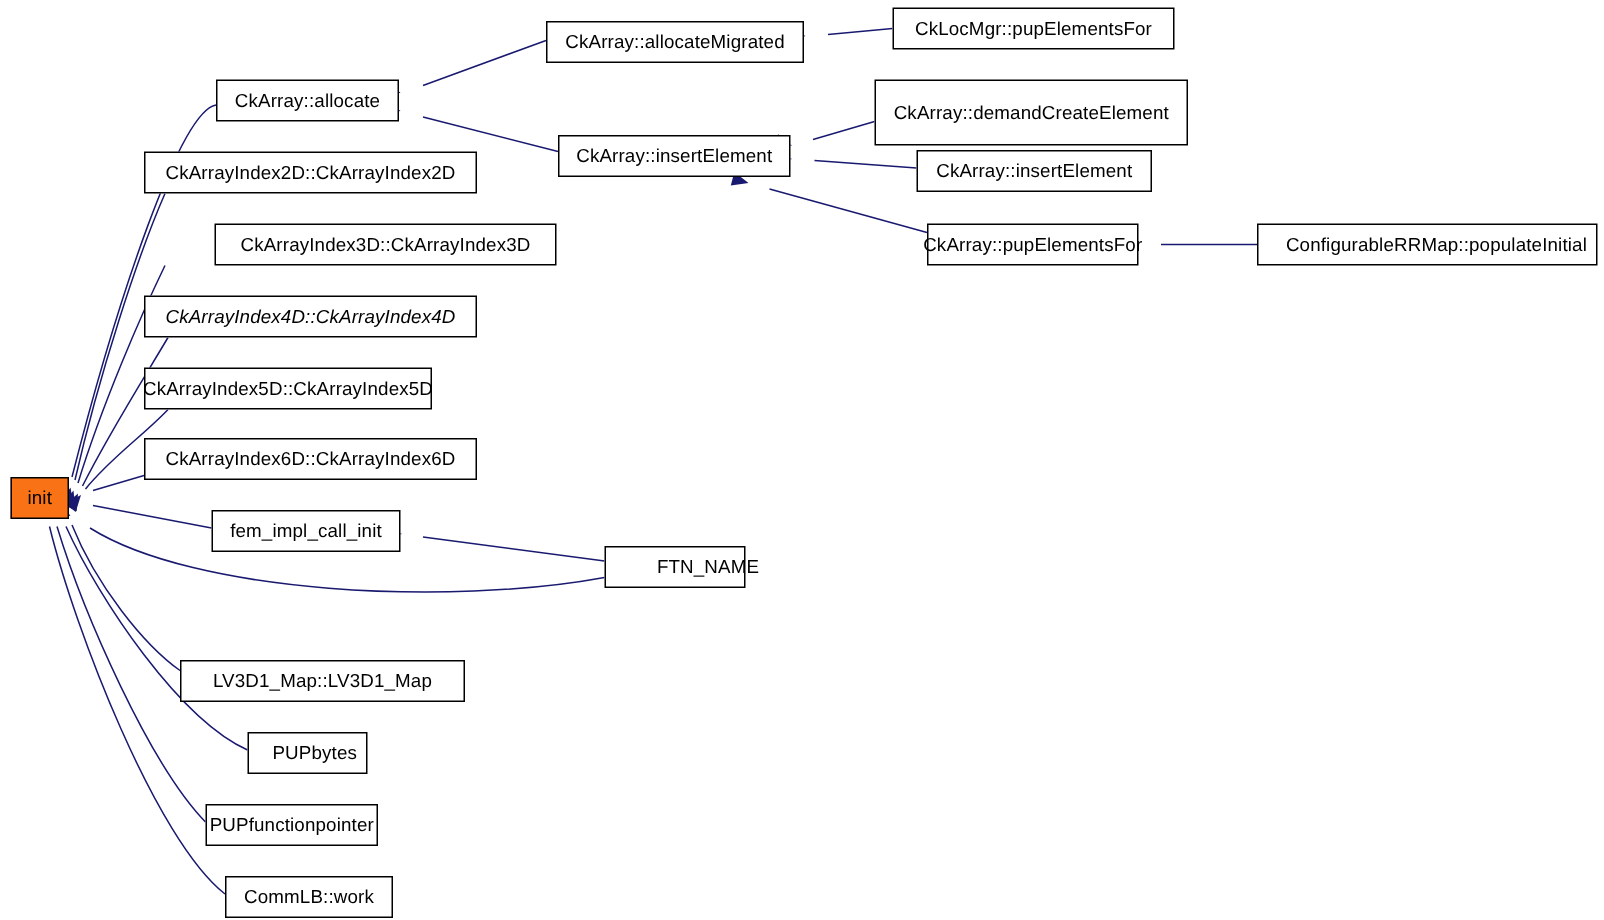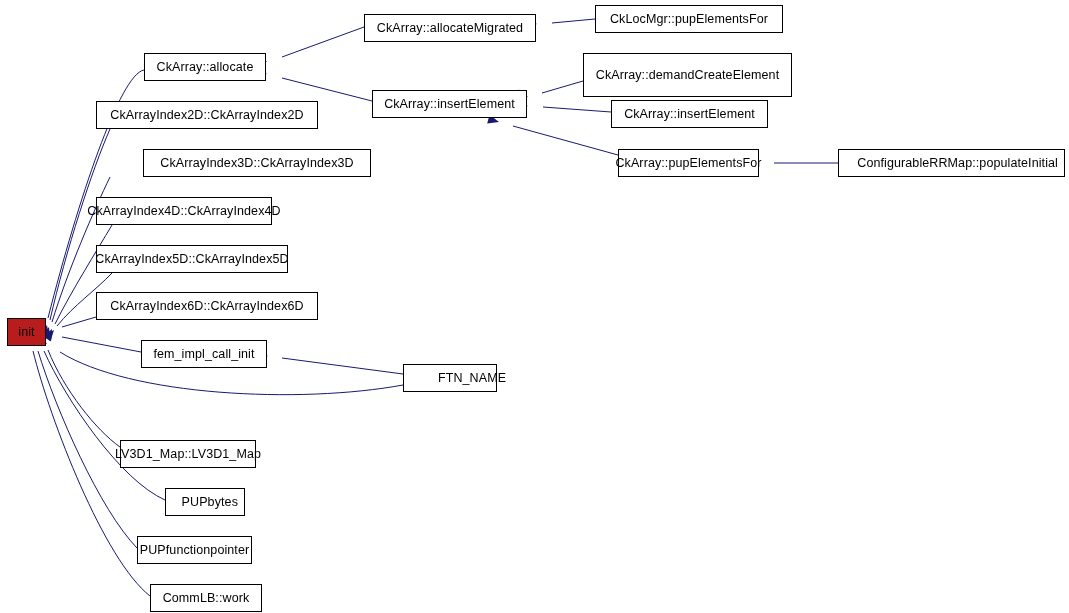--- a/index.html
+++ b/index.html
@@ -33,21 +33,21 @@
     font-size: 12.5px;
     line-height: 1;
     display: flex;
     align-items: center;
     justify-content: center;
     white-space: nowrap;
     letter-spacing: 0.1px;
     z-index: 2;
   }
   .node.current {
-    background: #b91c1c;
+    background: #f97316;
     border: 1px solid #000000;
   }
   .node-label {
     display: block;
     padding: 0 6px;
   }
 </style>
 </head>
 <body>
 
@@ -163,36 +163,36 @@
       </div>
       <div class="node" style="left: 838px; top: 149px; width: 227px; height: 28px; justify-content: flex-end;">
         <span class="node-label">ConfigurableRRMap::populateInitial</span>
       </div>
       <div class="node" style="left: 96px; top: 101px; width: 222px; height: 28px;">
         <span class="node-label">CkArrayIndex2D::CkArrayIndex2D</span>
       </div>
       <div class="node" style="left: 96px; top: 149px; width: 228px; height: 28px; margin-left: 47px;">
         <span class="node-label">CkArrayIndex3D::CkArrayIndex3D</span>
       </div>
-      <div class="node" style="left: 96px; top: 197px; width: 176px; height: 28px;">
+      <div class="node" style="left: 96px; top: 197px; width: 222px; height: 28px; font-style: italic;">
         <span class="node-label">CkArrayIndex4D::CkArrayIndex4D</span>
       </div>
       <div class="node" style="left: 96px; top: 245px; width: 192px; height: 28px;">
         <span class="node-label">CkArrayIndex5D::CkArrayIndex5D</span>
       </div>
       <div class="node" style="left: 96px; top: 292px; width: 222px; height: 28px; justify-content: center;">
         <span class="node-label">CkArrayIndex6D::CkArrayIndex6D</span>
       </div>
       <div class="node" style="left: 141px; top: 340px; width: 126px; height: 28px;">
         <span class="node-label">fem_impl_call_init</span>
       </div>
       <div class="node" style="left: 403px; top: 364px; width: 94px; height: 28px; padding-left: 44px;">
         <span class="node-label">FTN_NAME</span>
       </div>
-      <div class="node" style="left: 120px; top: 440px; width: 136px; height: 28px;">
+      <div class="node" style="left: 120px; top: 440px; width: 190px; height: 28px;">
         <span class="node-label">LV3D1_Map::LV3D1_Map</span>
       </div>
       <div class="node" style="left: 165px; top: 488px; width: 80px; height: 28px; justify-content: flex-end;">
         <span class="node-label">PUPbytes</span>
       </div>
       <div class="node" style="left: 137px; top: 536px; width: 115px; height: 28px; text-align: center;">
         <span class="node-label">PUPfunctionpointer</span>
       </div>
       <div class="node" style="left: 150px; top: 584px; width: 112px; height: 28px;">
         <span class="node-label">CommLB::work</span>

